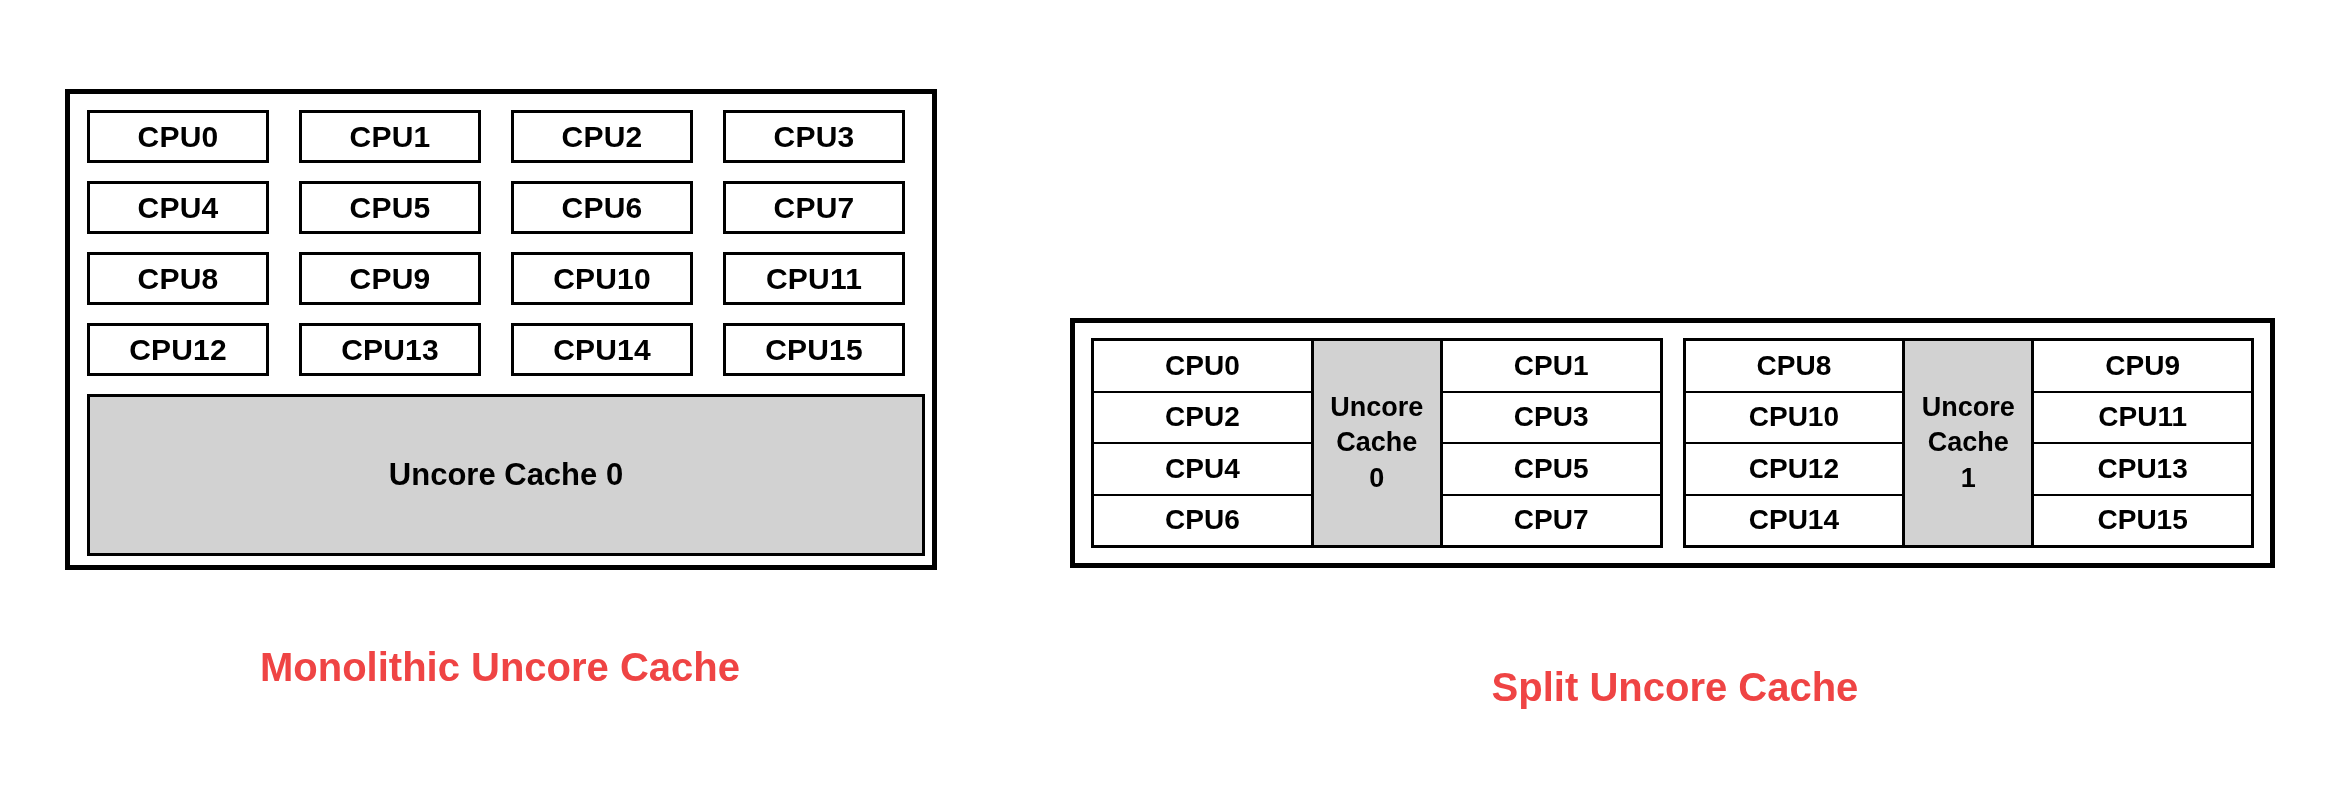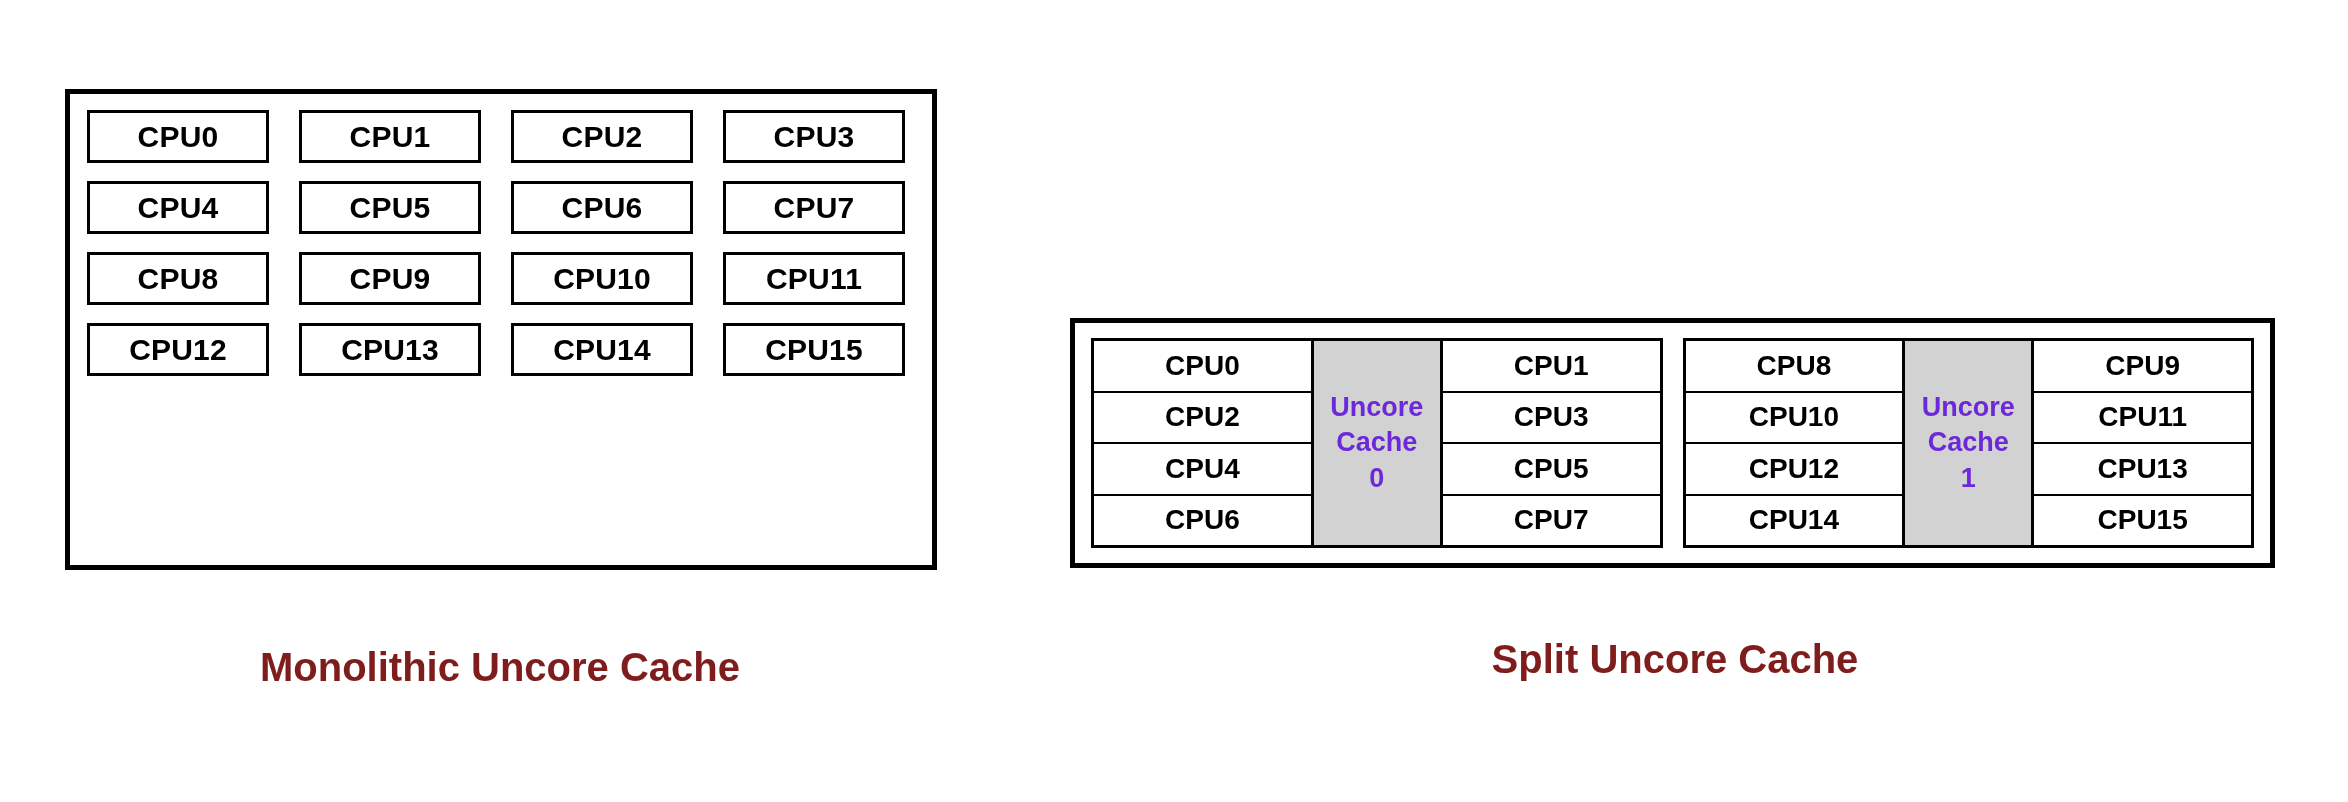--- a/index.html
+++ b/index.html
@@ -136,42 +136,42 @@
   .cache-col {
     box-sizing: border-box;
     flex: 0 0 126px;
     background: #d2d2d2;
     display: flex;
     flex-direction: column;
     align-items: center;
     justify-content: center;
     font-size: 27px;
     font-weight: bold;
-    color: #6d28d9;
+    color: #000000;
     line-height: 1.32;
     text-align: center;
   }
 
   
   .caption {
     position: absolute;
     font-size: 40px;
     font-weight: bold;
-    color: #7f1d1d;
+    color: #ef4444;
     white-space: nowrap;
     text-align: center;
   }
   #caption-monolithic {
     left: 0;
     top: 645px;
     width: 1000px;
   }
   #caption-split {
     left: 1170px;
-    top: 637px;
+    top: 665px;
     width: 1010px;
   }
 </style>
 </head>
 <body>
 
 <div class="figure" id="monolithic-figure">
 
   <div class="chassis" id="monolithic-chassis">
 
@@ -187,20 +187,21 @@
       <div class="cpu-chip">CPU8</div>
       <div class="cpu-chip">CPU9</div>
       <div class="cpu-chip">CPU10</div>
       <div class="cpu-chip">CPU11</div>
       <div class="cpu-chip">CPU12</div>
       <div class="cpu-chip">CPU13</div>
       <div class="cpu-chip">CPU14</div>
       <div class="cpu-chip">CPU15</div>
     </div>
 
+    <div class="mono-cache">Uncore Cache 0</div>
 
   </div>
 </div>
 
 <div class="figure" id="split-figure">
 
   <div class="chassis" id="split-chassis">
 
     <div class="split-inner">
 

